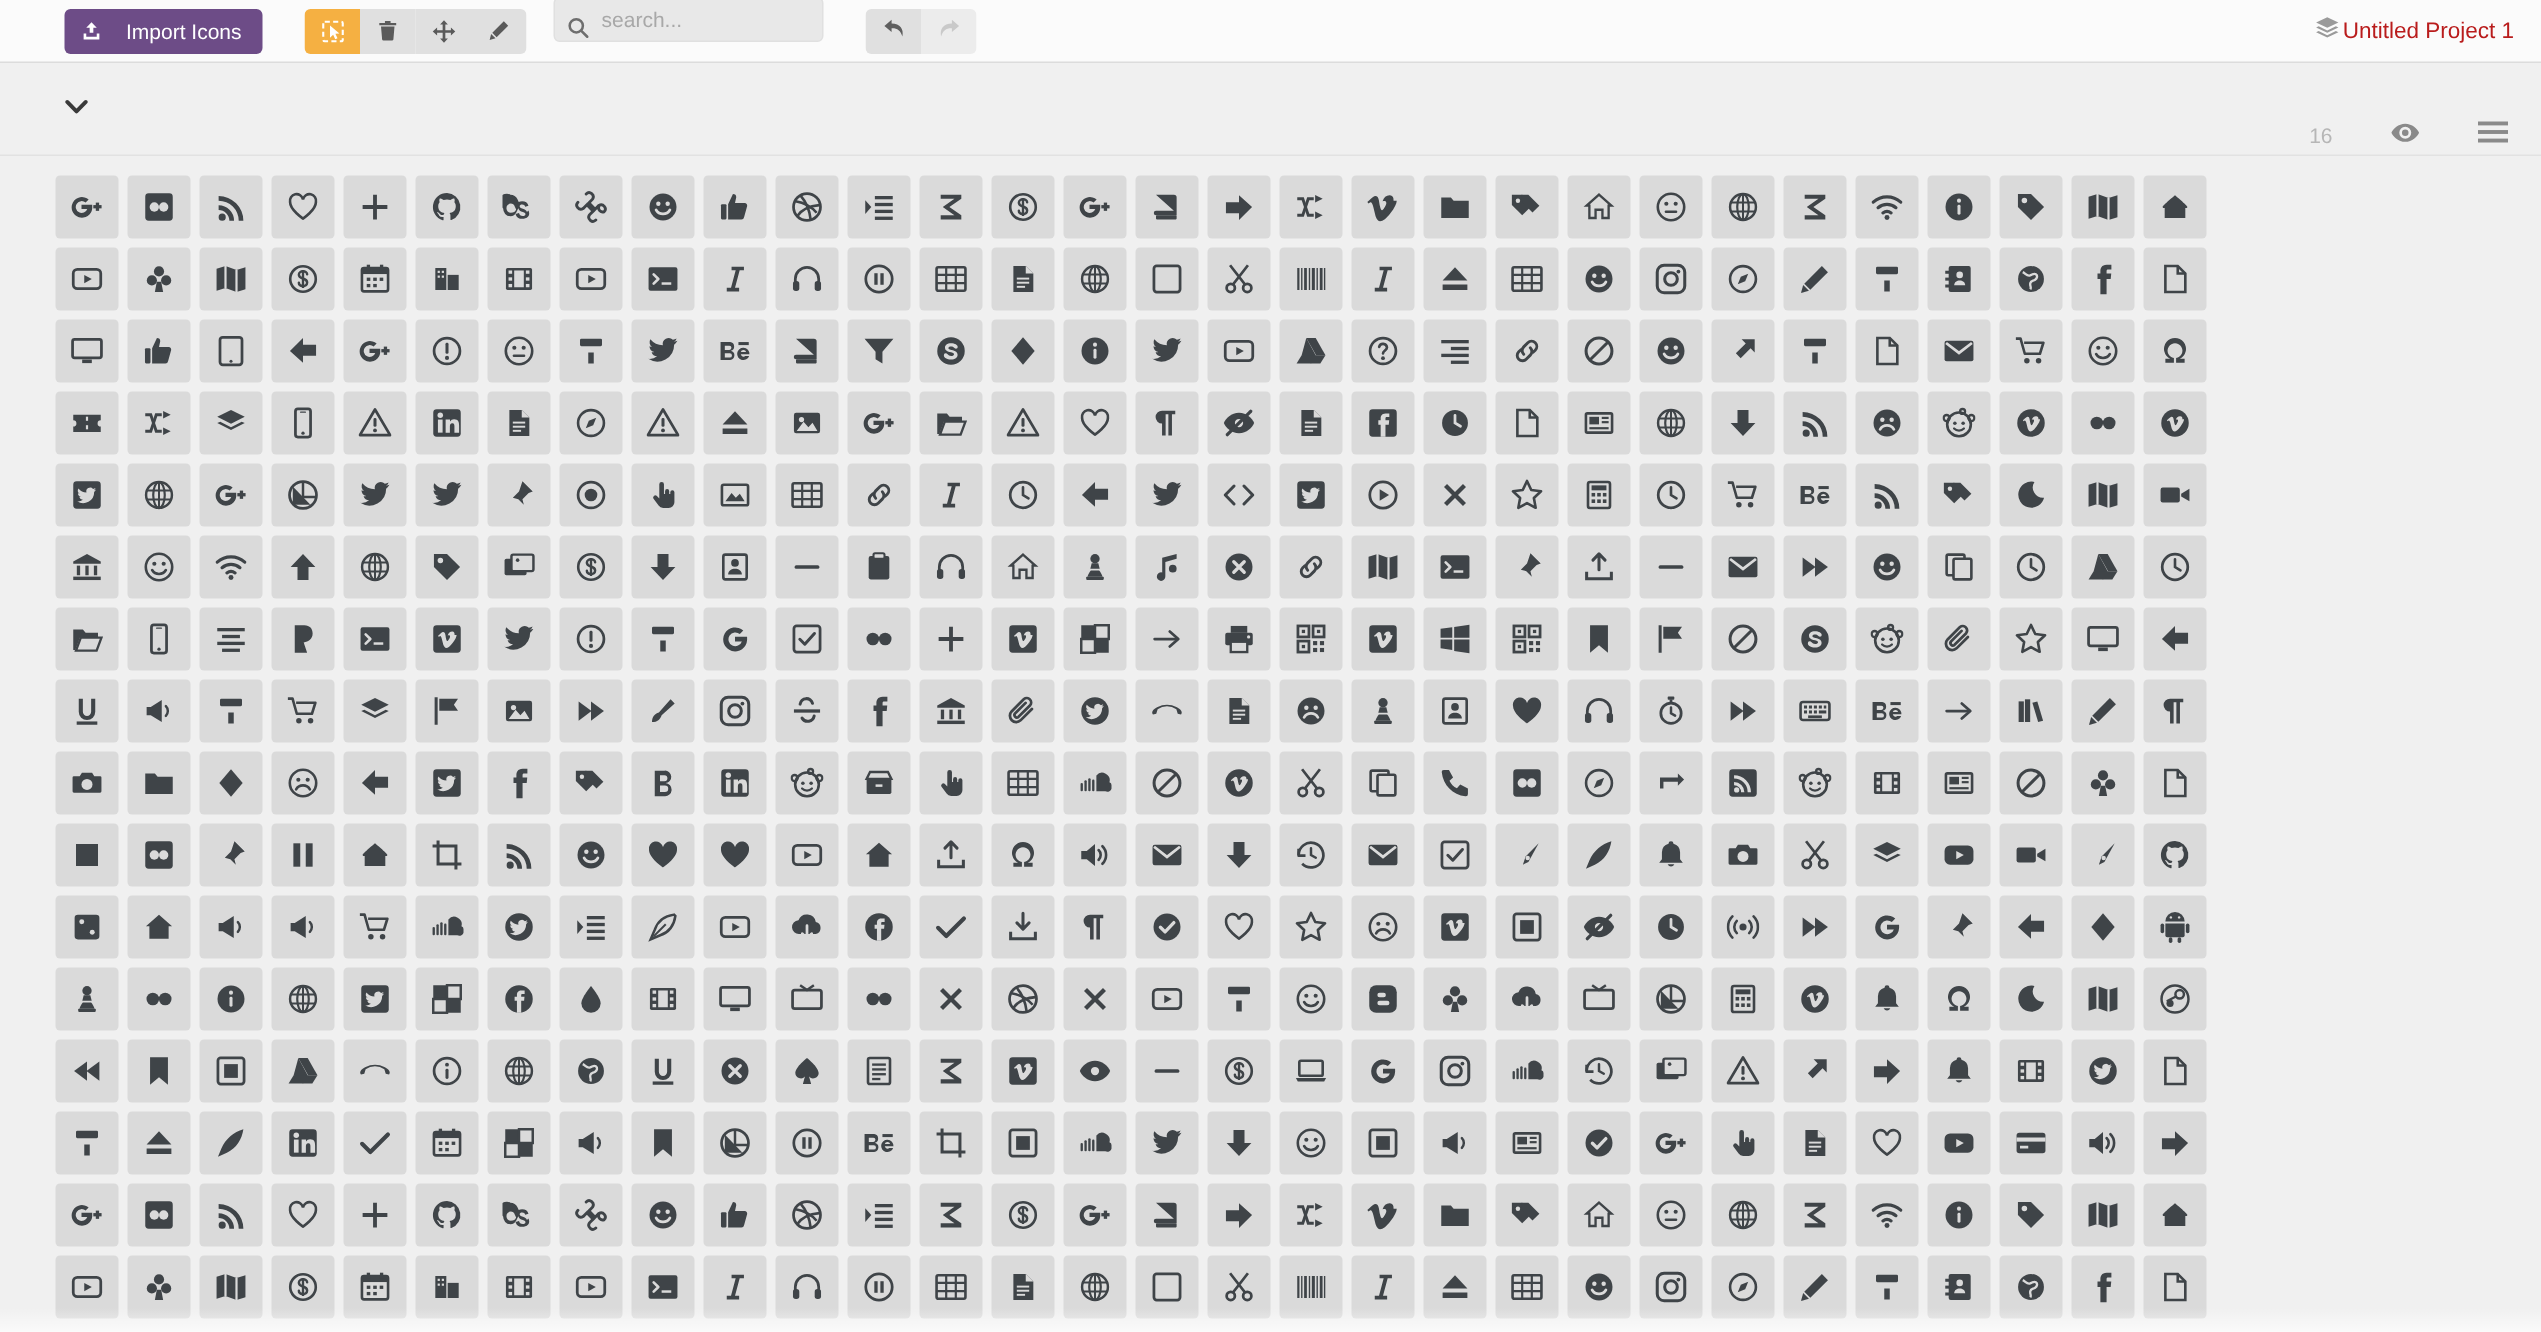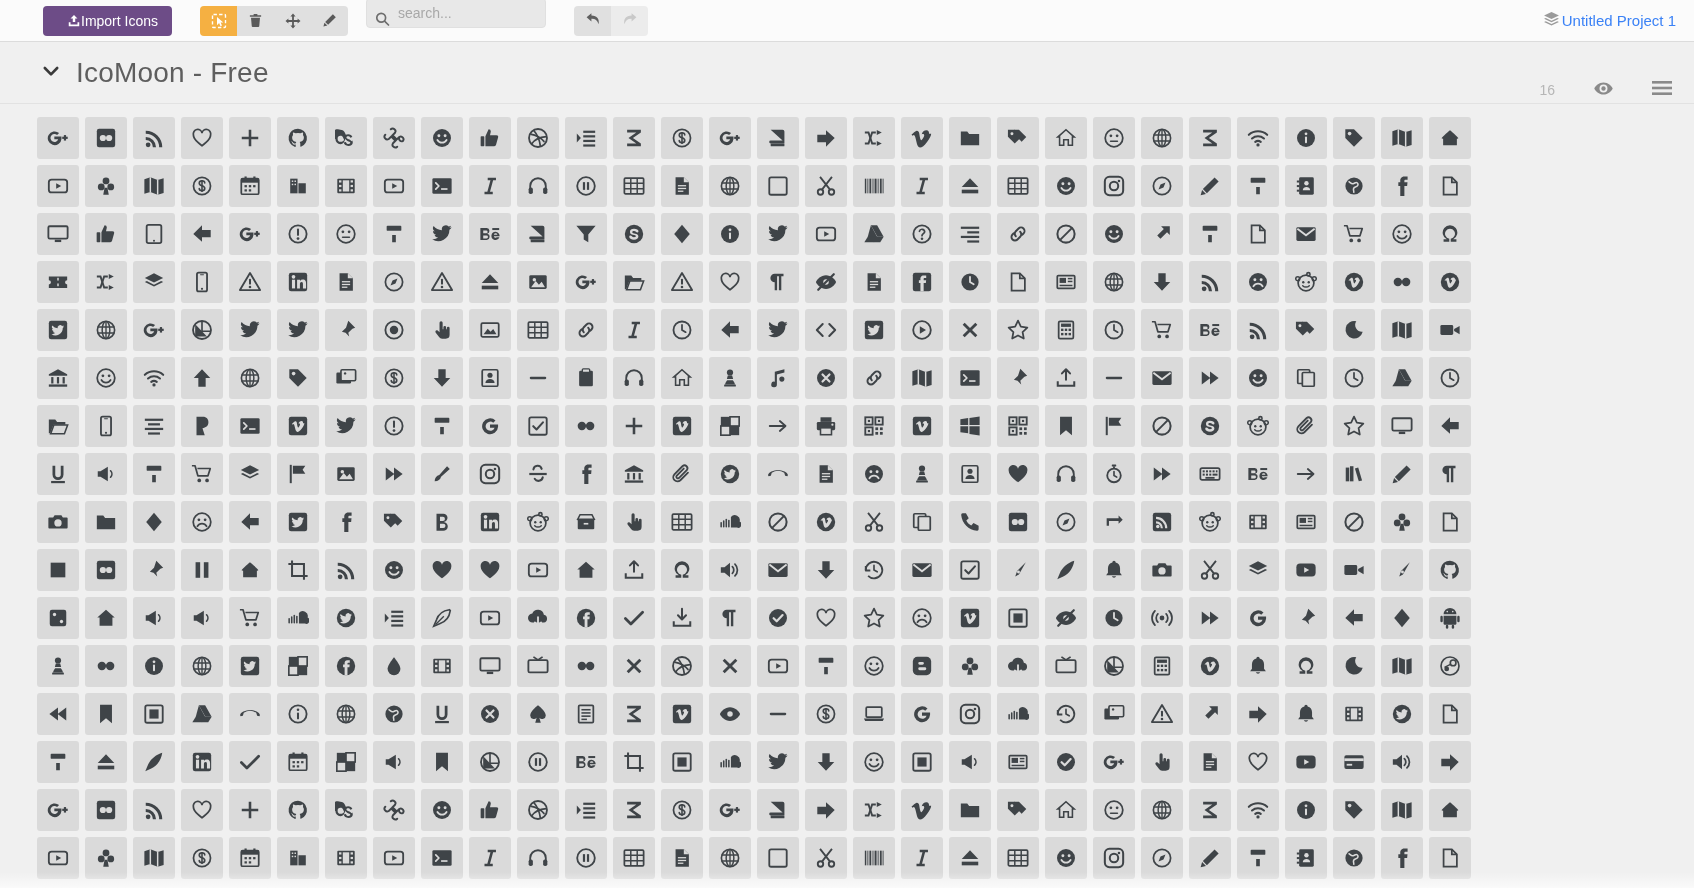--- a/index.html
+++ b/index.html
@@ -21,27 +21,27 @@
     border-bottom: 1px solid #dcdcdc;
     display: flex;
     align-items: center;
     padding: 0 14px;
     gap: 0;
   }
 
   .import-btn {
     display: flex;
     align-items: center;
-    gap: 0;
+    gap: 16px;
     background: #6d4c87;
     color: #ffffff;
     border: none;
     border-radius: 4px;
     height: 30px;
-    padding: 0 14px 0 24px;
+    padding: 0 14px 0 11px;
     font-size: 14px;
     font-family: "Liberation Sans", sans-serif;
     cursor: pointer;
     margin-left: 29px;
   }
   .import-btn svg { display:block; }
 
   .tool-group {
     display: flex;
     margin-left: 28px;
@@ -98,21 +98,21 @@
     background: #e0e0e0;
     cursor: pointer;
   }
   .hist-btn.disabled { background: #ececec; cursor: default; }
 
   .project-label {
     position: absolute;
     right: 18px; top: 50%;
     transform: translateY(-50%);
     display: flex; align-items: center; gap: 2px;
-    color: #3b82f6;
+    color: #b91c1c;
     font-size: 15px;
     cursor: pointer;
   }
 
   
   #setbar {
     position: relative;
     height: 62px;
     display: flex;
     align-items: center;
@@ -273,21 +273,20 @@
 </div>
 
 <div id="setbar">
   <button class="set-toggle">
     <span>
       <svg width="22" height="22" viewBox="0 0 16 16" fill="none" stroke="#3a3a3a" stroke-width="1.9" stroke-linecap="round" stroke-linejoin="round">
         <path d="M3.5 5.8 L8 10.4 L12.5 5.8"></path>
       </svg>
     </span>
   </button>
-  <span class="set-name">IcoMoon - Free</span>
 
   <div class="set-right">
     <span class="set-count">16</span>
     <button class="set-icobtn">
       <span>
         <svg width="19" height="15" viewBox="0 0 20 14" fill="#8a8a8a">
           <path d="M10 0.6C5.2 0.6 1.4 4.3 0.3 7c1.1 2.7 4.9 6.4 9.7 6.4S18.6 9.7 19.7 7C18.6 4.3 14.8.6 10 .6zm0 10.6A4.2 4.2 0 1 1 10 2.8a4.2 4.2 0 0 1 0 8.4z"></path>
           <circle cx="10" cy="7" r="2.3"></circle>
         </svg>
       </span>

